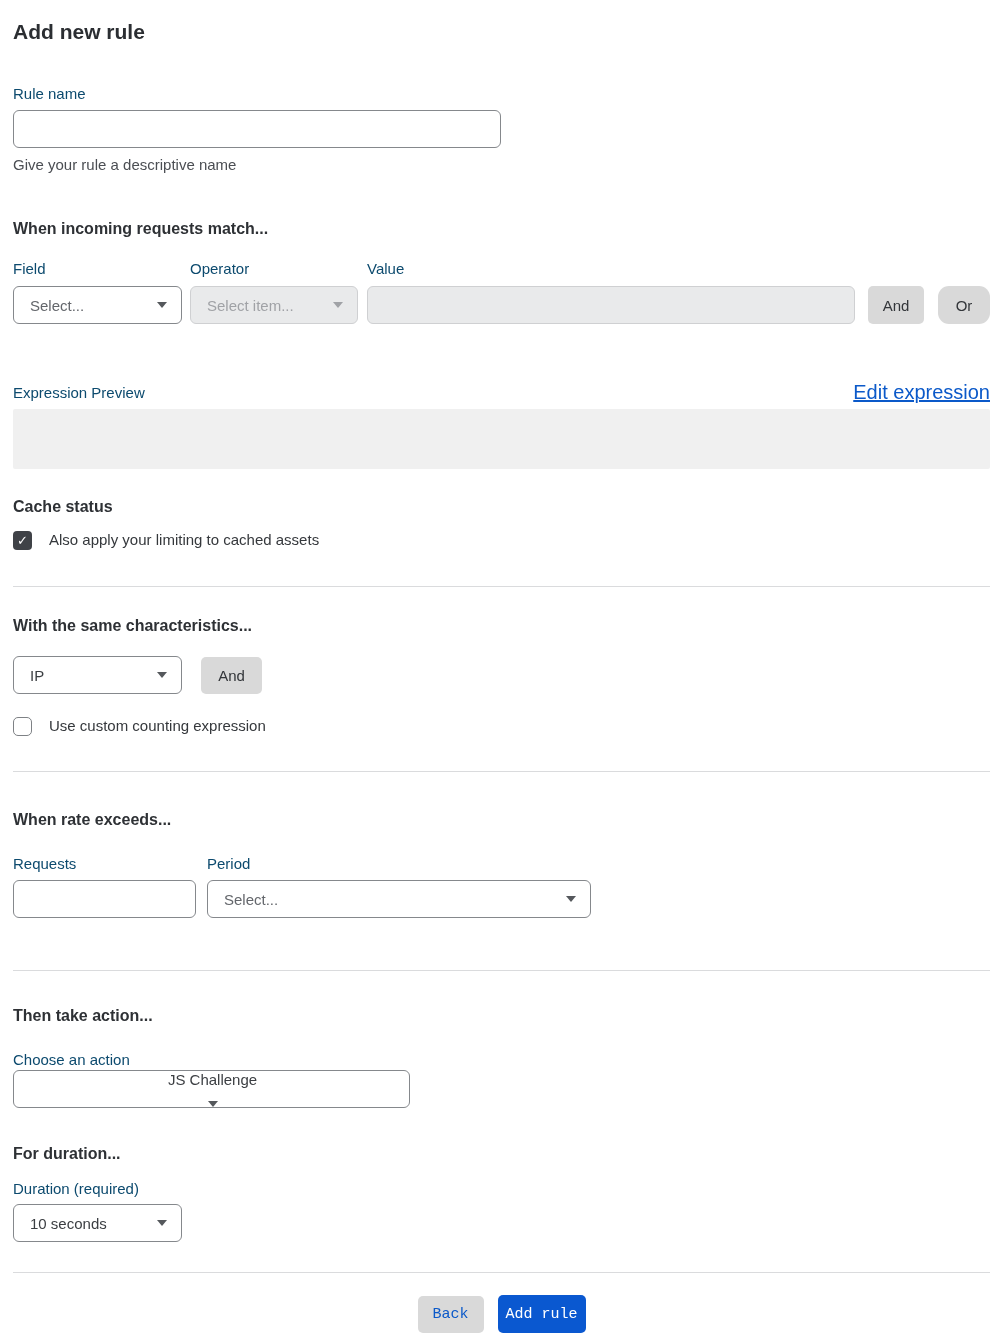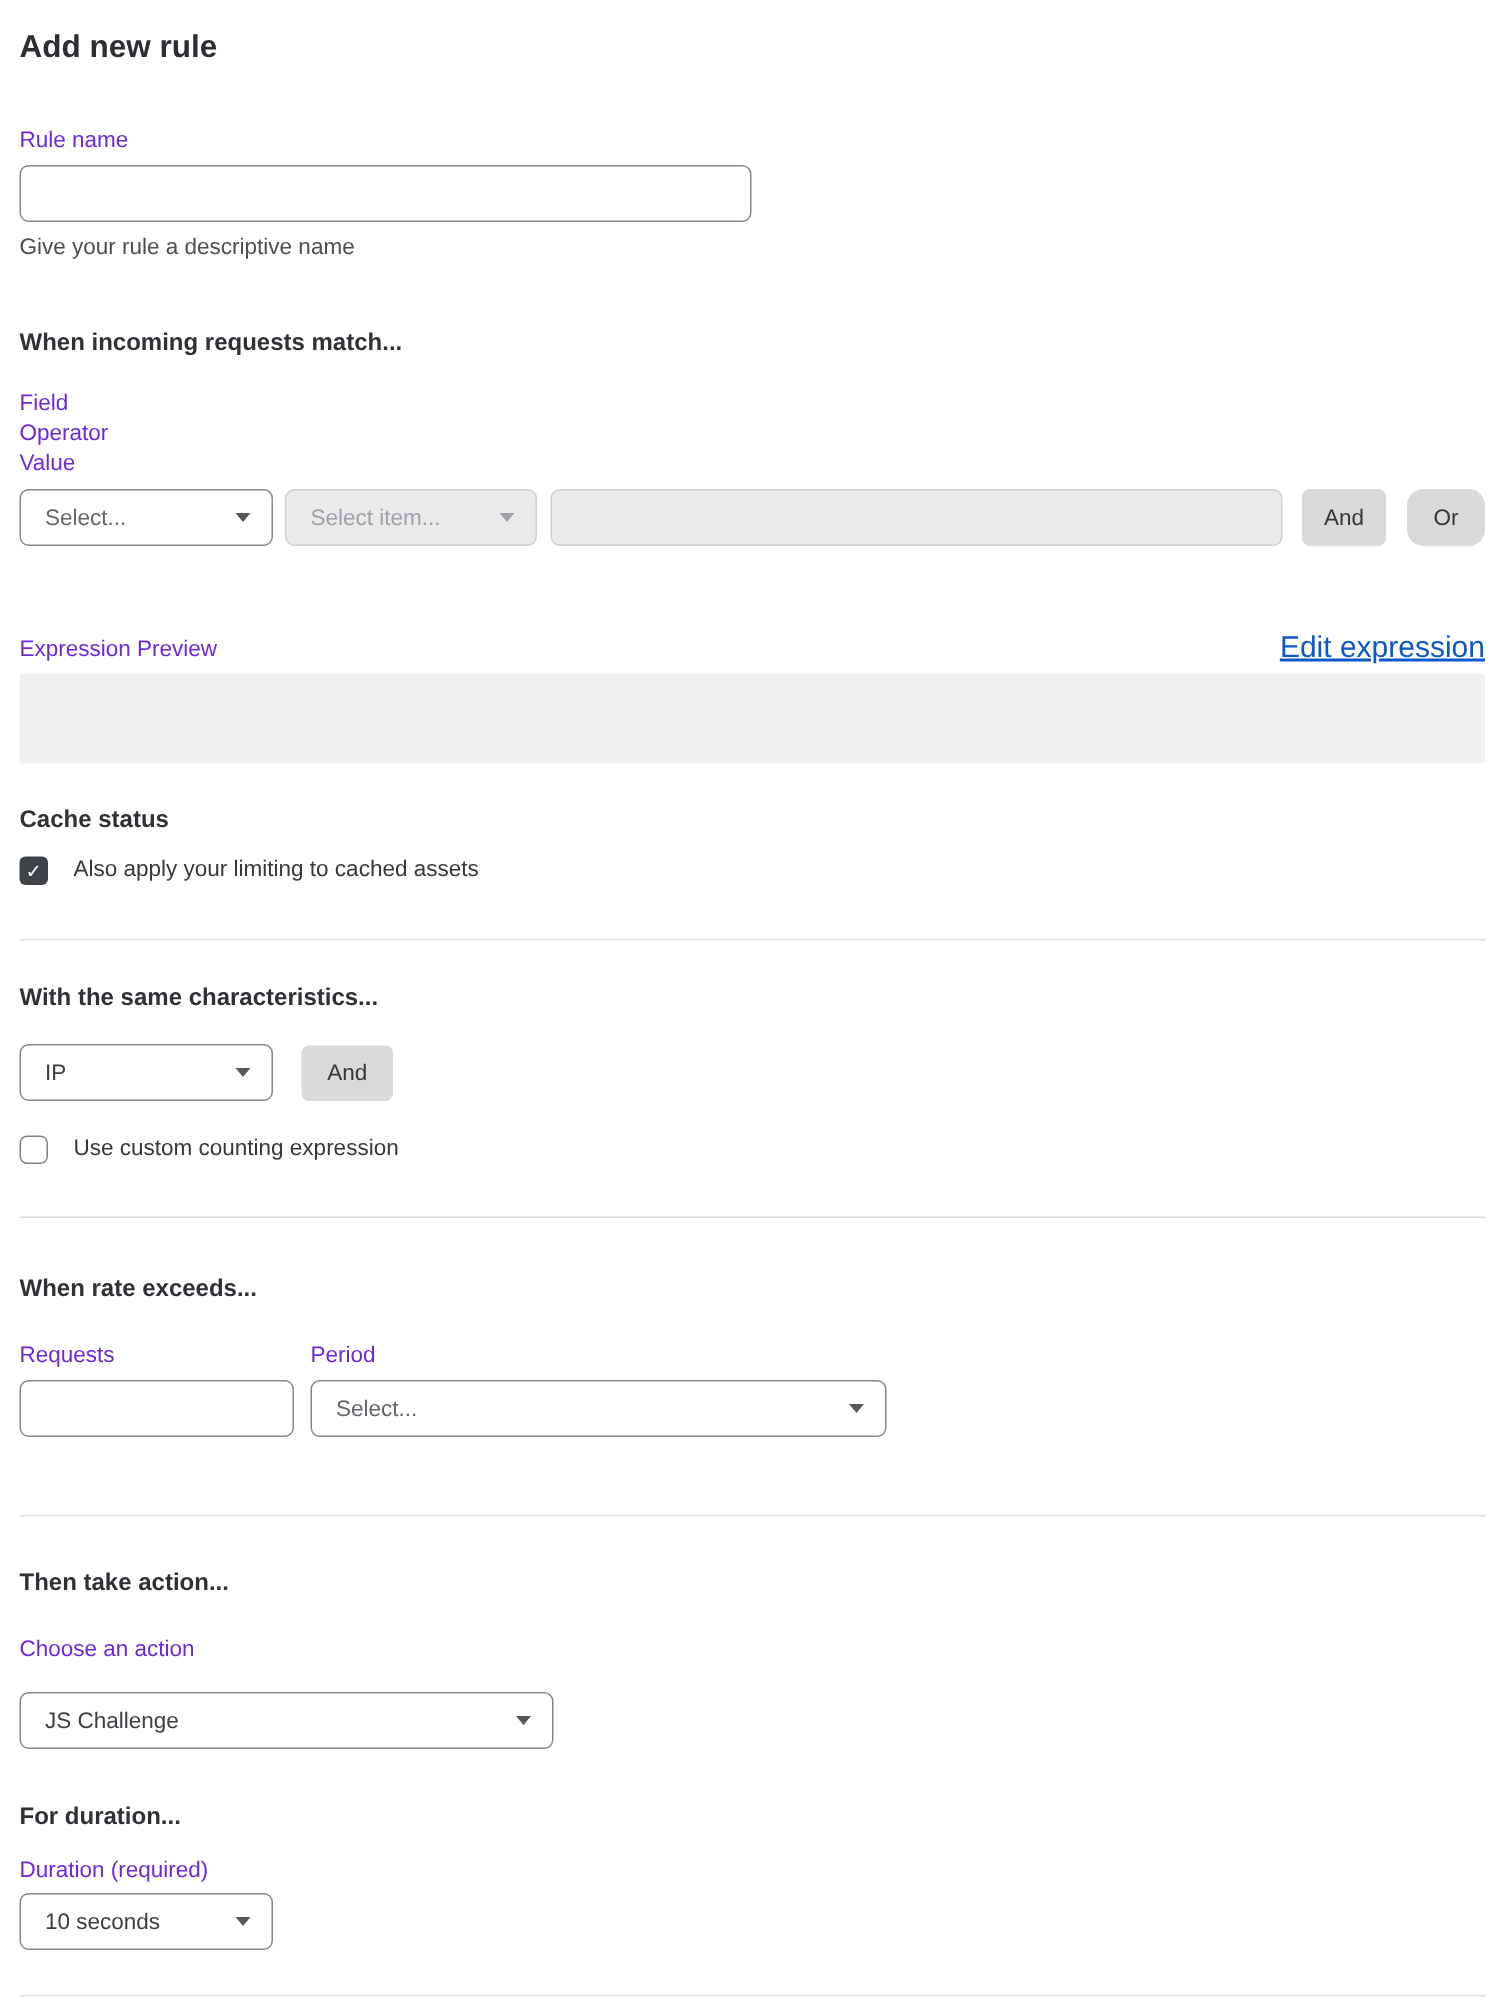--- a/index.html
+++ b/index.html
@@ -7,21 +7,21 @@
   body {
     width:1002px; height:1340px;
     font-family:"Liberation Sans", sans-serif;
     color:#32353a;
     overflow:hidden;
   }
   .container { padding:18px 12px 0 13px; width:1002px; }
 
   .page-title { font-size:21px; font-weight:700; color:#2b2e32; line-height:28px; }
 
-  .field-label { font-size:15px; color:#6d28d9; line-height:20px; }
+  .field-label { font-size:15px; color:#0c4a6e; line-height:20px; }
   .helper-text { font-size:15px; color:#4b4e53; line-height:20px; margin-top:7px; }
 
   .section-heading { font-size:16px; font-weight:700; color:#2e3135; line-height:22px; }
 
   .text-input {
     height:38px; width:100%;
     border:1px solid #85888c; border-radius:6px;
     background:#fff; font-family:inherit; font-size:15px; color:#33363a;
     padding:0 12px; outline:none;
   }
@@ -100,21 +100,21 @@
   <div style="margin-top:38px;">
     <div class="field-label">Rule name</div>
     <div style="margin-top:6px; width:488px;">
       <input class="text-input" type="text" value="" style="">
     </div>
     <div class="helper-text">Give your rule a descriptive name</div>
   </div>
 
   <div class="section-heading" style="margin-top:43px;">When incoming requests match...</div>
 
-  <div class="labels-row" style="margin-top:19px;flex-direction:column;">
+  <div class="labels-row" style="margin-top:19px;">
     <div class="field-label l1">Field</div>
     <div class="field-label l2">Operator</div>
     <div class="field-label">Value</div>
   </div>
 
   <div class="row" style="margin-top:7px;">
     <div class="sel w-field">
       <span class="sel-text">Select...</span>
       <span class="tri"></span>
     </div>
@@ -178,21 +178,21 @@
     <div class="sel" style="width:384px;">
       <span class="sel-text">Select...</span>
       <span class="tri"></span>
     </div>
   </div>
 
   <hr class="divider" style="margin-top:52px;">
 
   <div class="section-heading" style="margin-top:34px;">Then take action...</div>
   <div class="field-label" style="margin-top:23px;">Choose an action</div>
-  <div class="sel" style="margin-top:18px; width:356px;">
+  <div class="sel" style="margin-top:0; width:397px;flex-direction:column;">
     <span class="sel-text selected">JS Challenge</span>
     <span class="tri"></span>
   </div>
 
   <div class="section-heading" style="margin-top:35px;">For duration...</div>
   <div class="field-label" style="margin-top:14px;">Duration (required)</div>
   <div class="sel" style="margin-top:5px; width:169px;">
     <span class="sel-text selected">10 seconds</span>
     <span class="tri"></span>
   </div>

